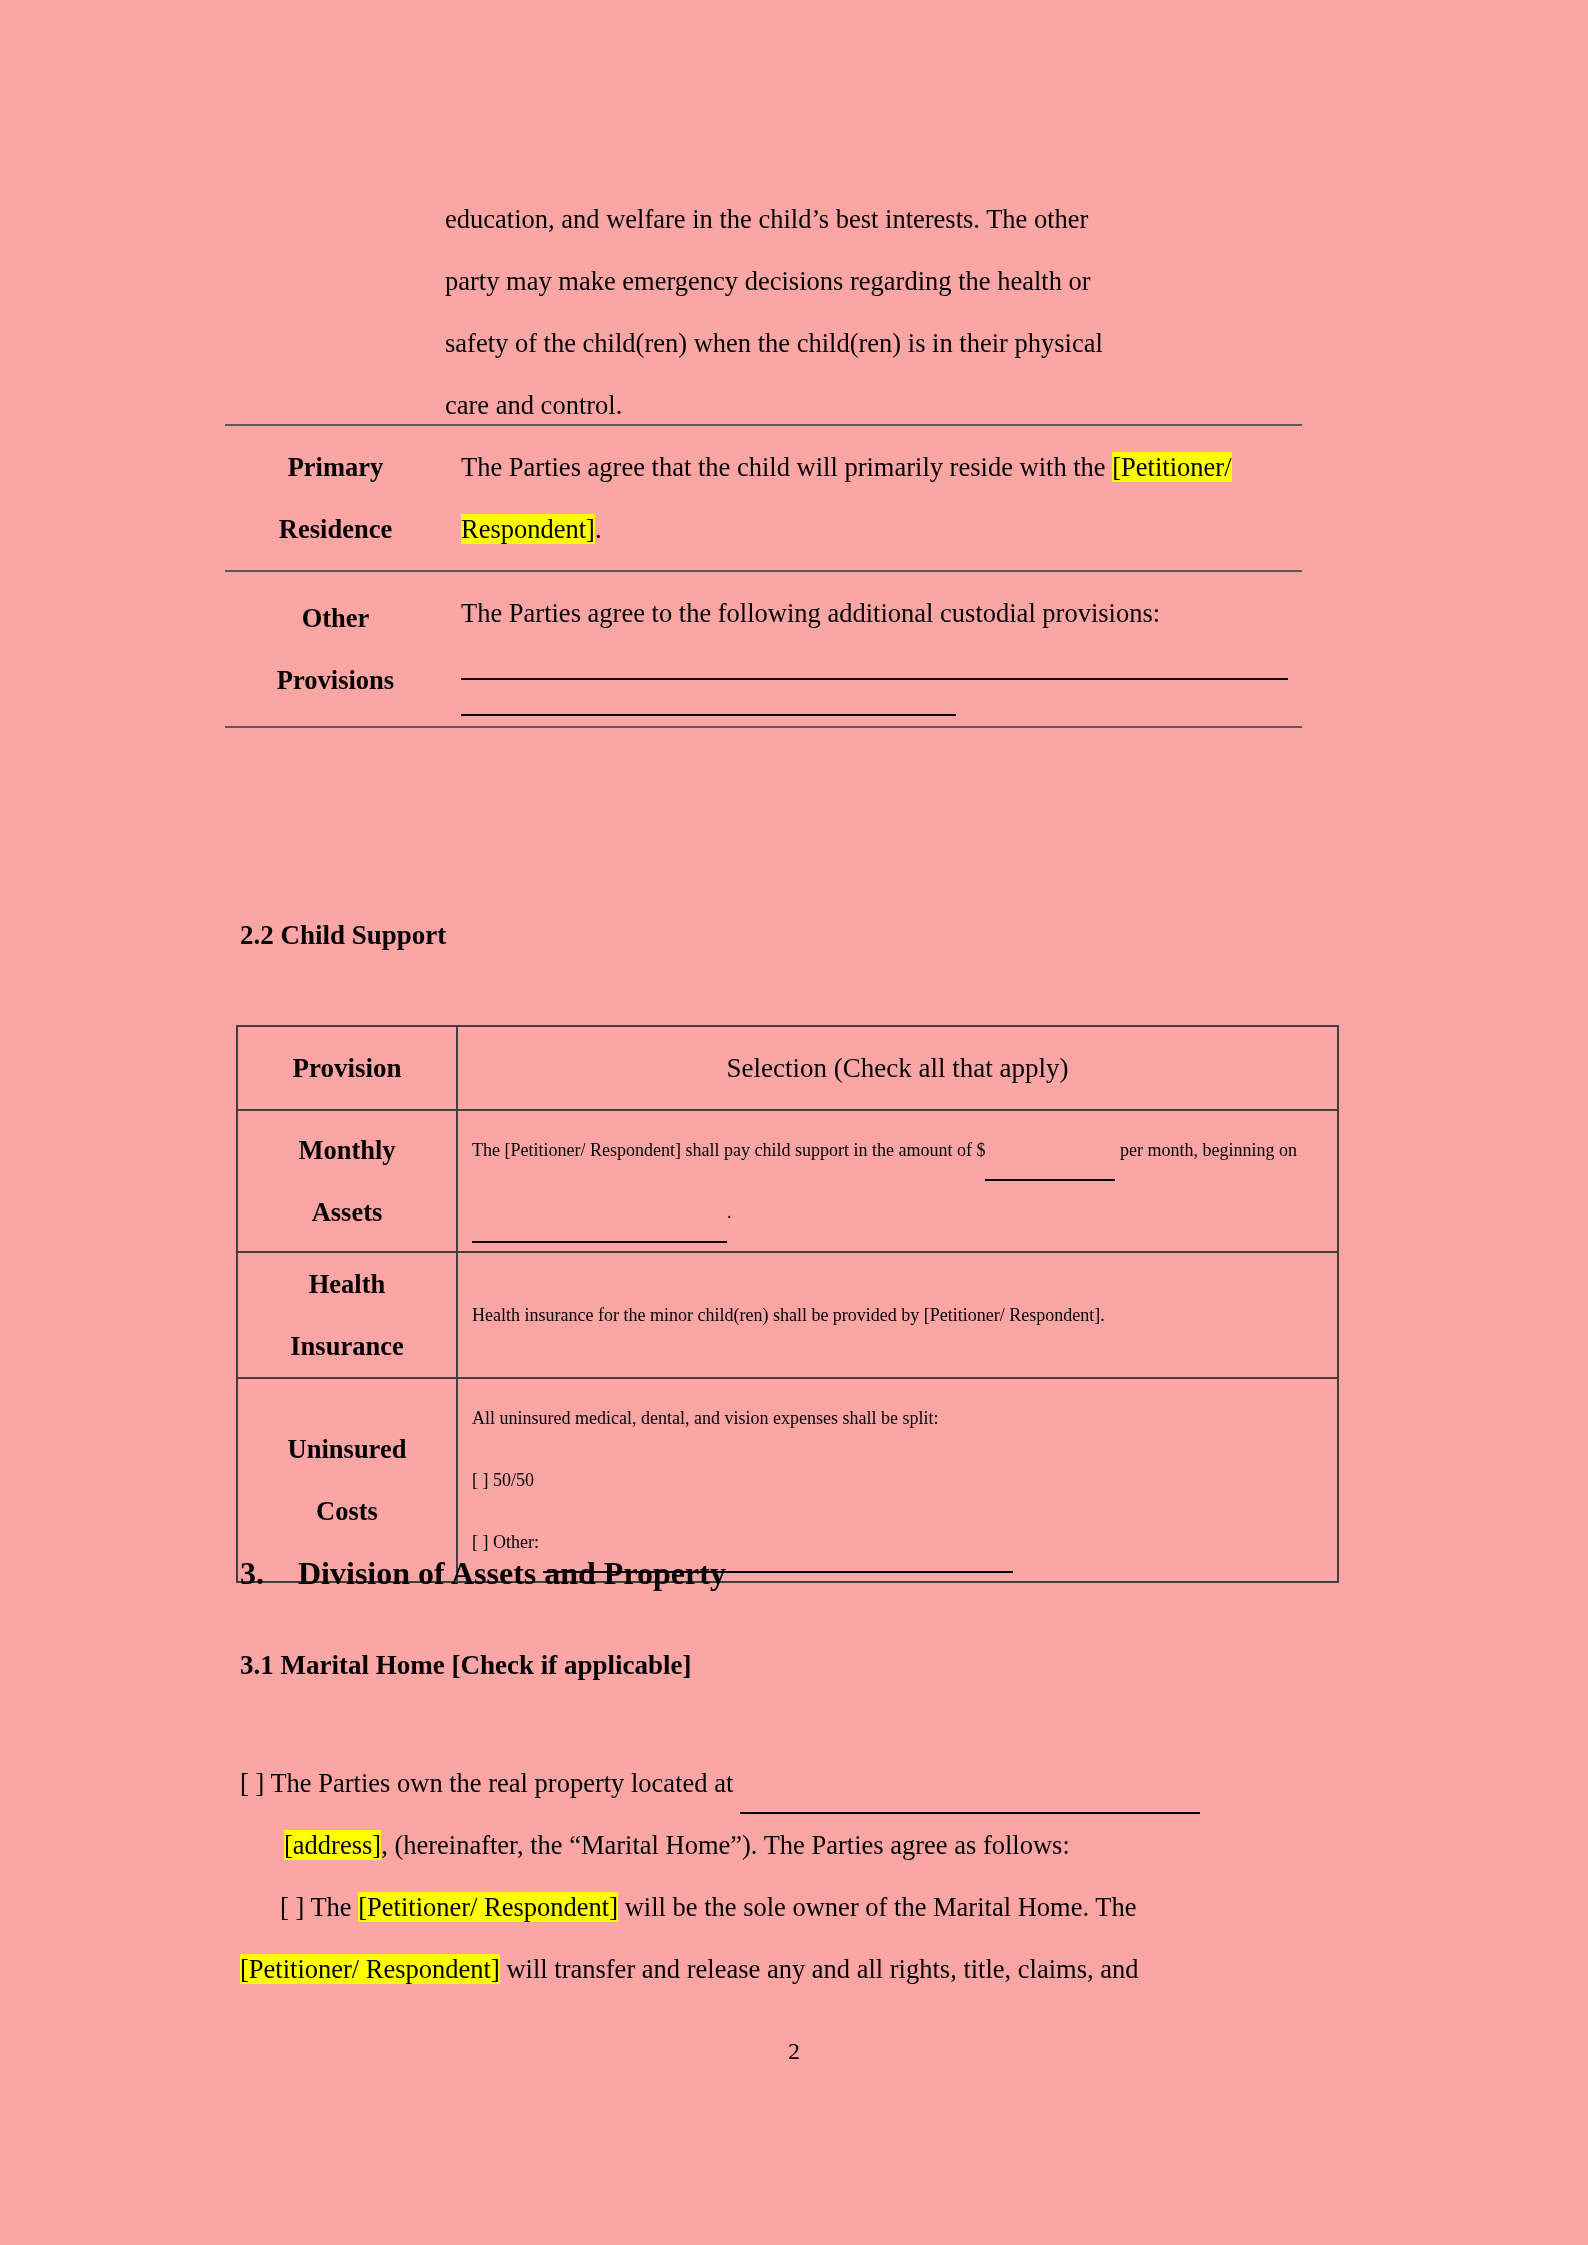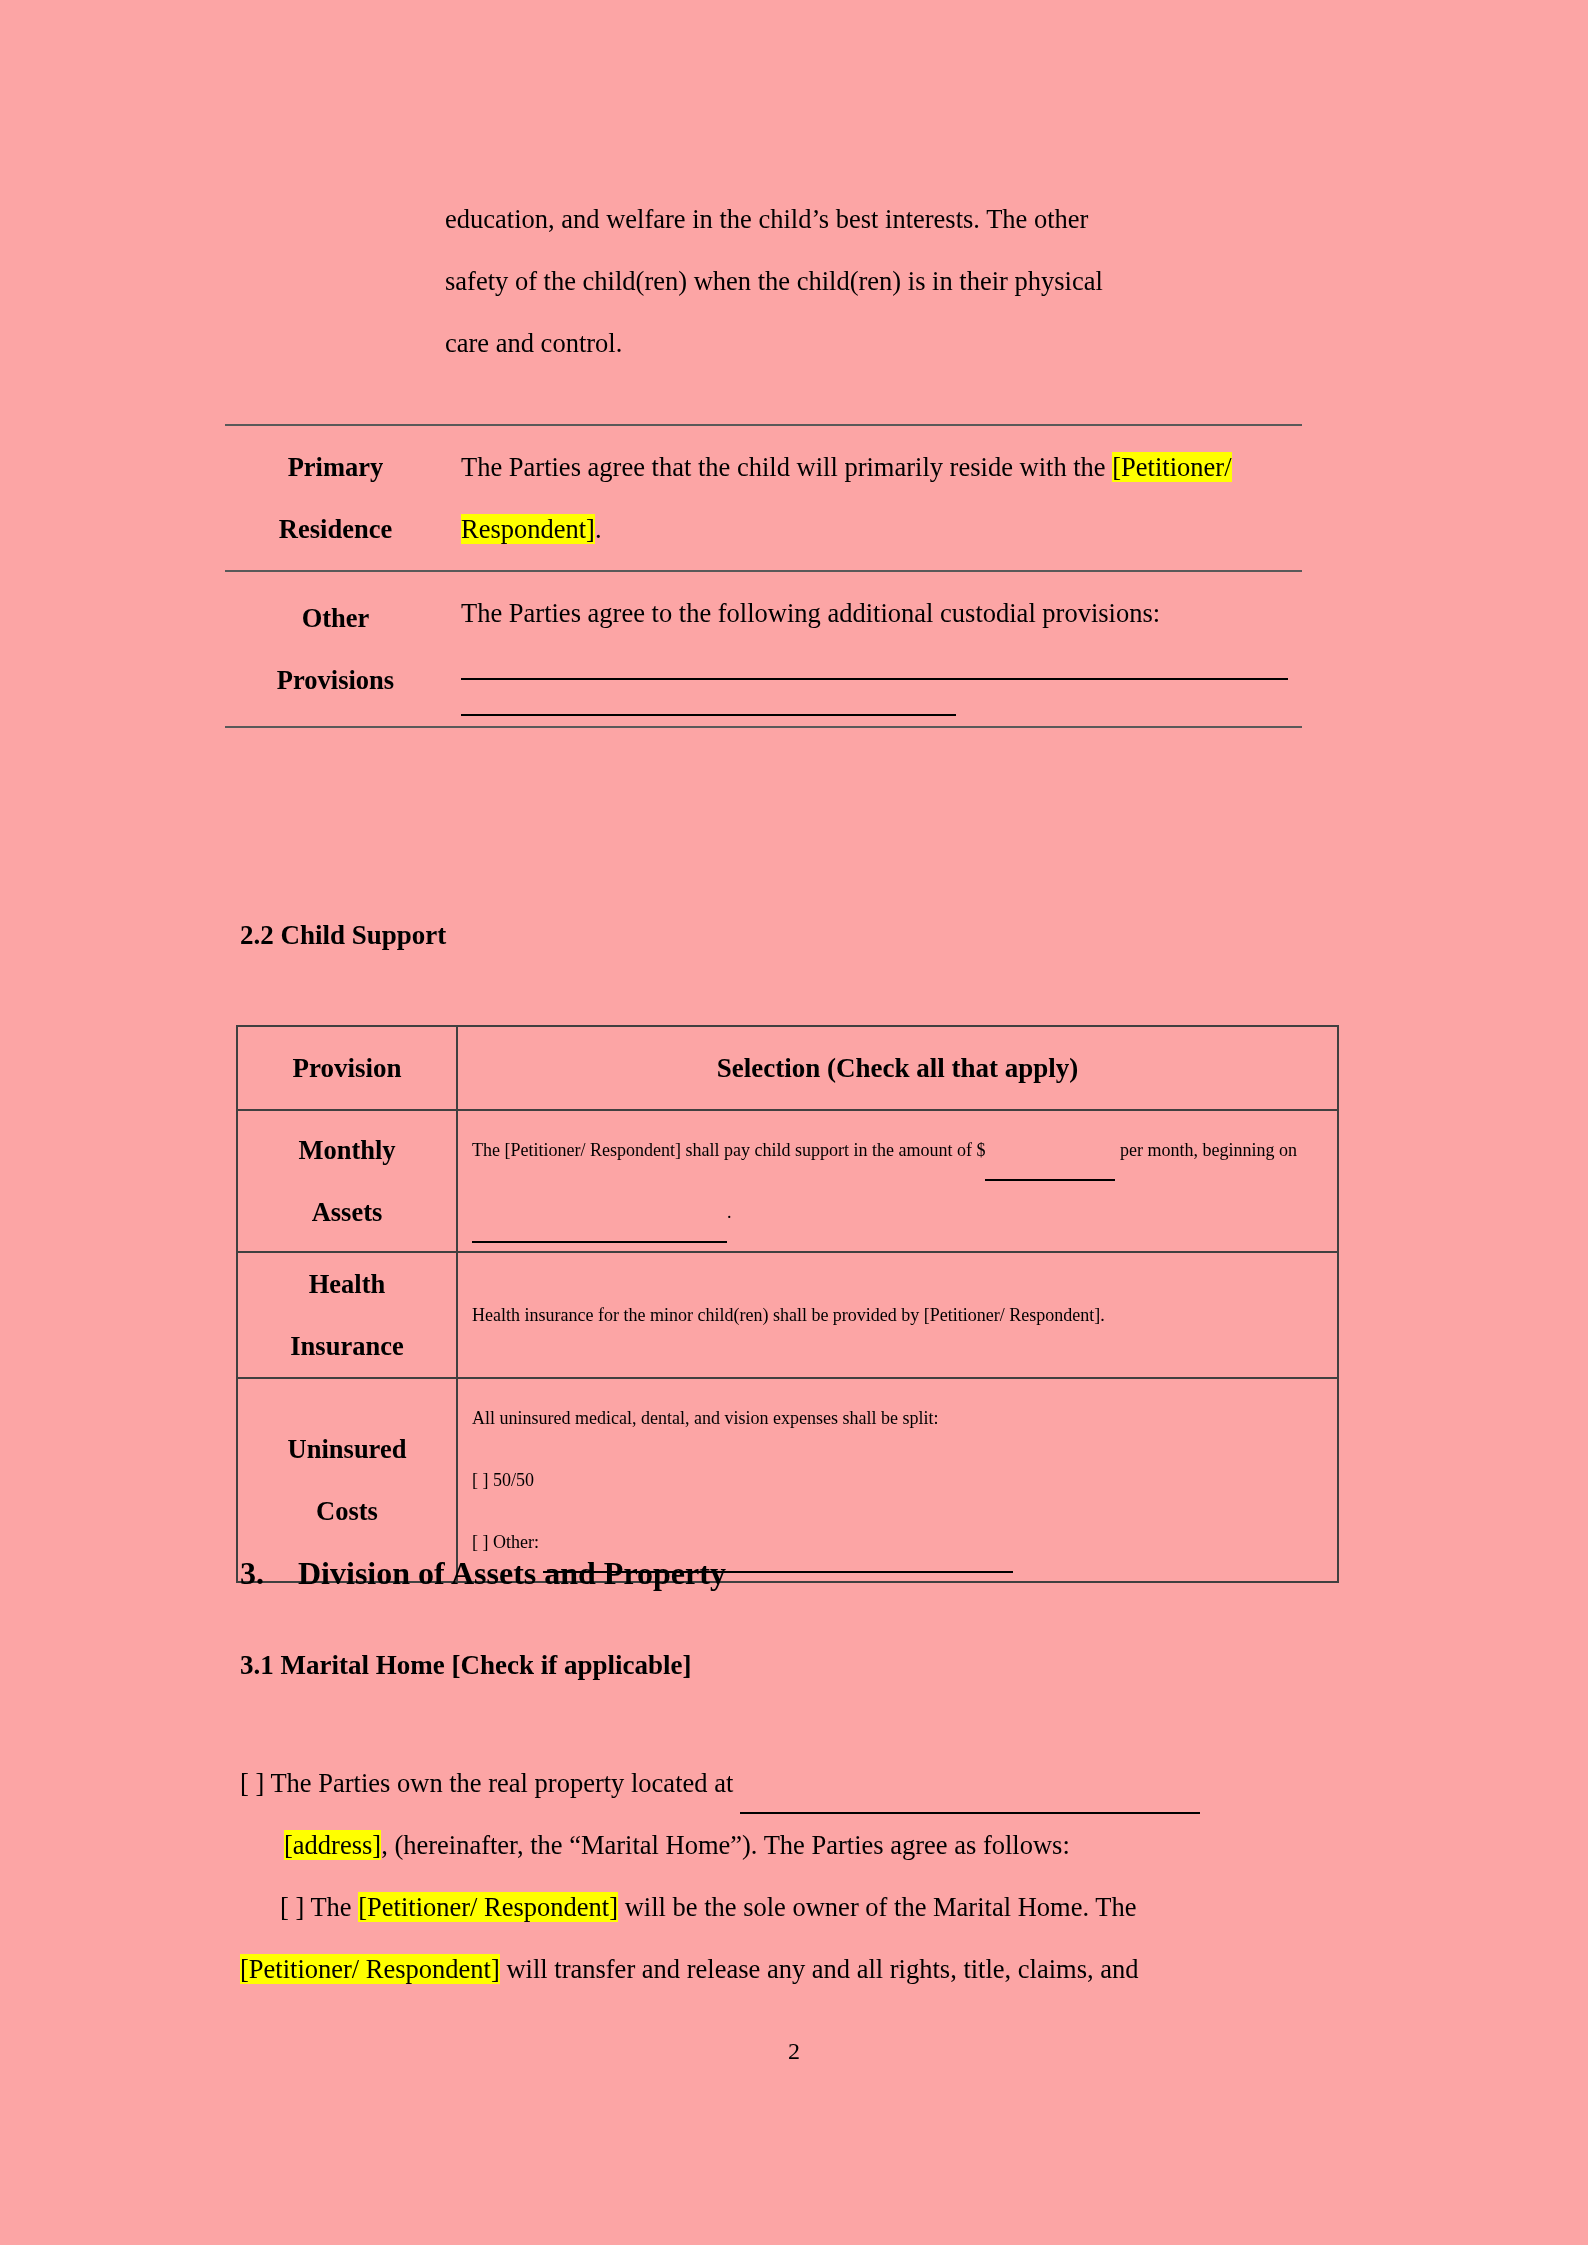--- a/index.html
+++ b/index.html
@@ -96,21 +96,21 @@
   }
   .table2 .hdr-l {
     text-align: center;
     font-weight: bold;
     font-size: 27px;
     line-height: 62px;
     padding: 10px 6px;
   }
   .table2 .hdr-r {
     text-align: center;
-    font-weight: bold;
+    font-weight: normal;
     font-size: 27px;
     line-height: 62px;
     padding: 10px 6px;
   }
 
   
   #h3 {
     position: absolute;
     left: 240px;
     top: 1555px;
@@ -177,20 +177,21 @@
     font-size: 24px;
   }
 </style>
 </head>
 <body>
 
 <div class="page">
 
   <div class="top-para">
     <div>education, and welfare in the child’s best interests. The other</div>
+    <div>party may make emergency decisions regarding the health or</div>
     <div>safety of the child(ren) when the child(ren) is in their physical</div>
     <div>care and control.</div>
   </div>
 
   <table class="table1">
     <tbody>
         <tr>
       <td class="lbl">
         <div>Primary</div>
         <div>Residence</div>

